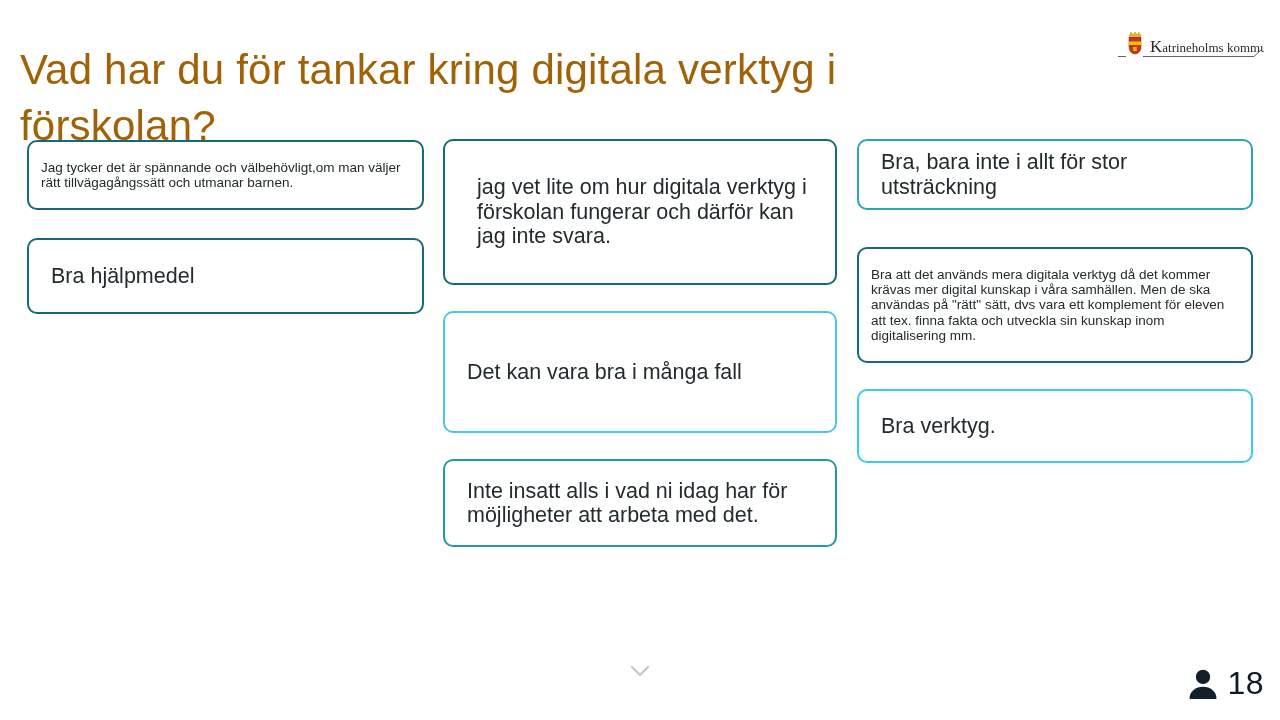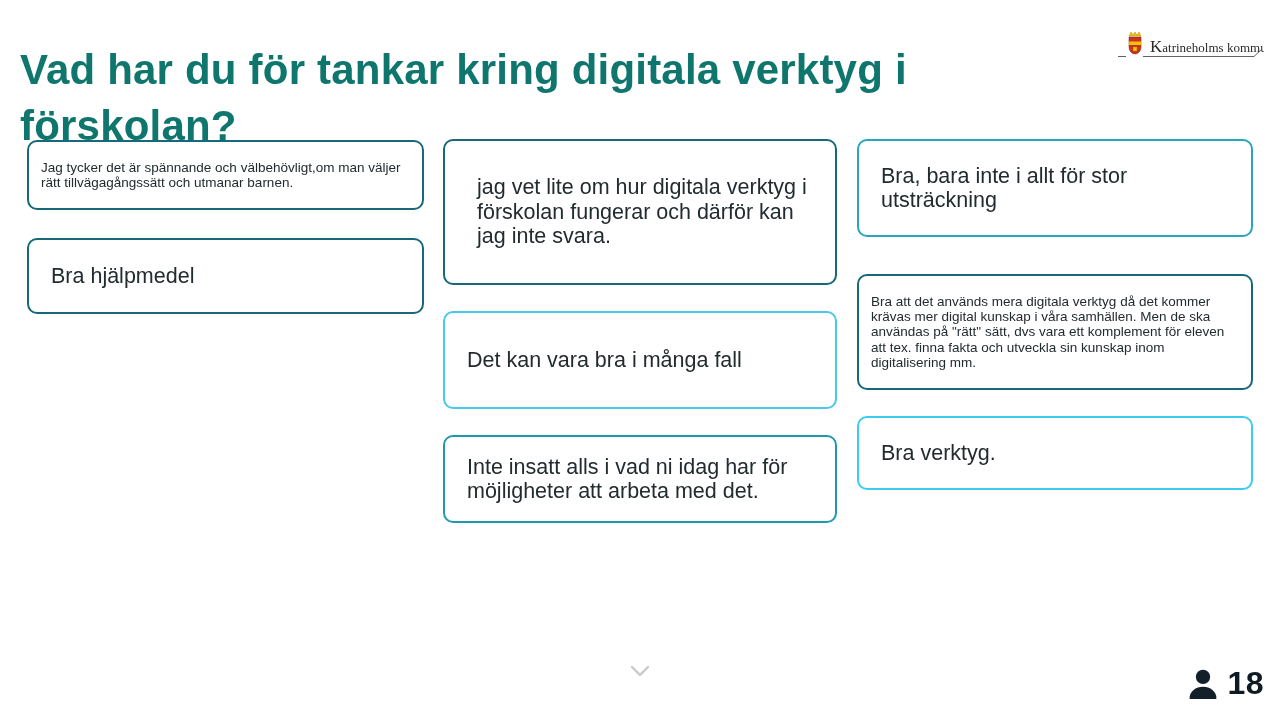--- a/index.html
+++ b/index.html
@@ -17,23 +17,23 @@
     height: 720px;
     background: #ffffff;
   }
   .page-title {
     position: absolute;
     left: 20px;
     top: 14px;
     width: 1010px;
     font-size: 42px;
     line-height: 56px;
-    font-weight: 700;
+    font-weight: 400;
     letter-spacing: 0.2px;
-    color: #0f766e;
+    color: #a16207;
   }
   .logo {
     position: absolute;
     right: 16px;
     top: 28px;
     width: 148px;
     height: 40px;
   }
   .col {
     position: absolute;
@@ -51,44 +51,44 @@
     display: flex;
     align-items: center;
     overflow: hidden;
   }
   .card.sm { font-size: 13.5px; line-height: 15.2px; padding: 8px 12px; }
   .card.lg { font-size: 21.5px; line-height: 24.5px; padding: 12px 22px; }
   .c1a { height: 70px;  margin-bottom: 28px; }
   .c1b { height: 98px;  margin-bottom: 26px; }
   .c1c { height: 76px; }
   .c2a { height: 146px; margin-bottom: 26px; }
-  .c2b { height: 98px;  margin-bottom: 26px; }
+  .c2b { height: 122px;  margin-bottom: 26px; }
   .c2c { height: 88px; }
-  .c3a { height: 98px;  margin-bottom: 26px; }
+  .c3a { height: 71px;  margin-bottom: 26px; }
   .c3b { height: 116px; margin-bottom: 26px; }
   .c3c { height: 74px; text-align: center; }
   .chevron-wrap {
     position: absolute;
     left: 628px;
     top: 660px;
     width: 24px;
     height: 22px;
     cursor: pointer;
   }
   .footer-count {
     position: absolute;
     right: 16px;
     bottom: 18px;
     display: flex;
     align-items: center;
     gap: 9px;
   }
   .footer-count .count {
     font-size: 32px;
-    font-weight: 700;
+    font-weight: 400;
     color: #0f1b24;
     letter-spacing: 0.5px;
   }
   .logo-text {
     font-family: "Liberation Serif", "DejaVu Serif", serif;
     fill: #2b2b2b;
   }
 </style>
 </head>
 <body>

